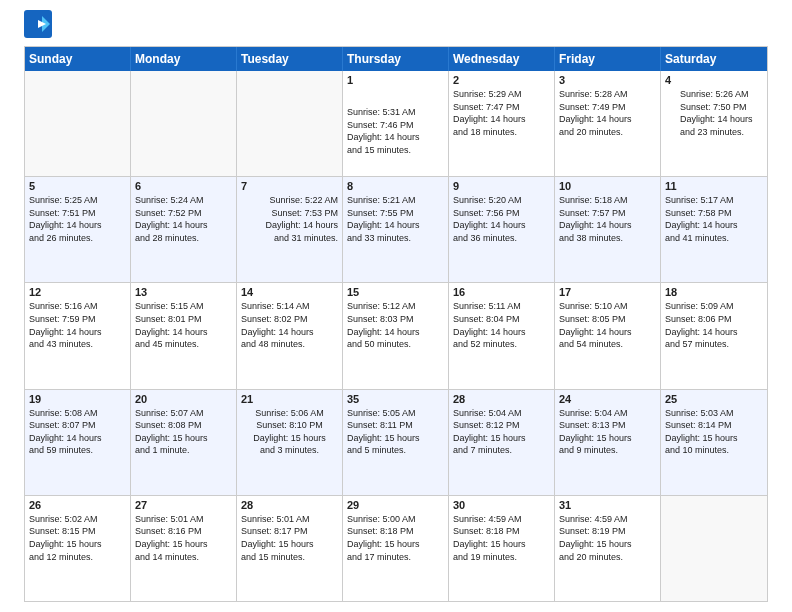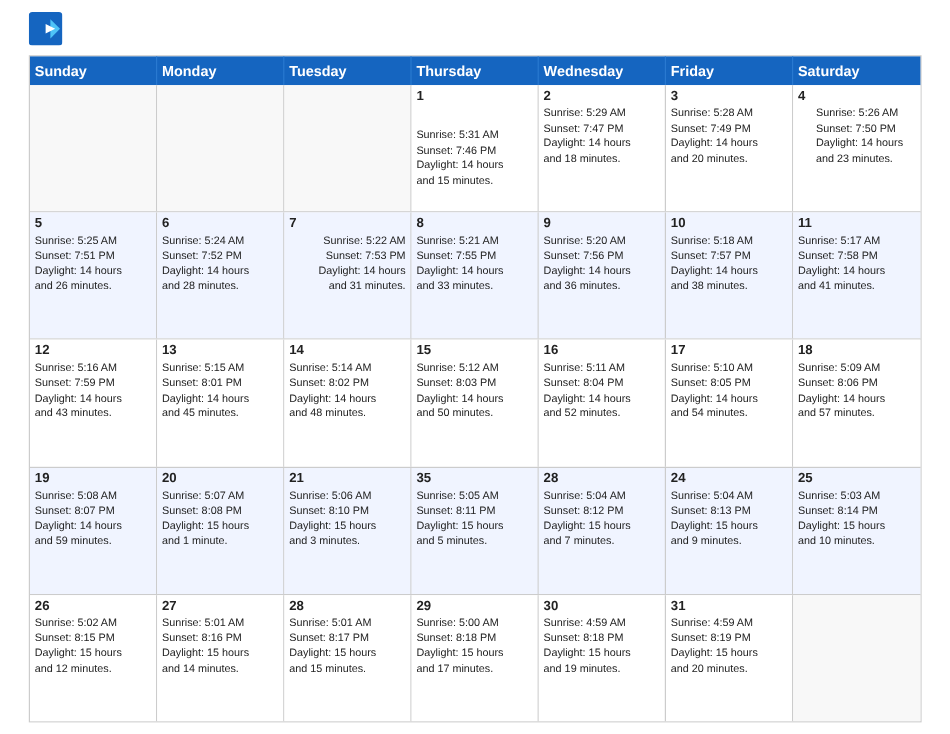--- a/index.html
+++ b/index.html
@@ -288,21 +288,21 @@
           </div>
           <div class="cal-cell alt-row">
             <span class="day-num">20</span>
             <div class="cell-text" style="white-space: pre-line;">Sunrise: 5:07 AM
 Sunset: 8:08 PM
 Daylight: 15 hours
 and 1 minute.</div>
           </div>
           <div class="cal-cell alt-row">
             <span class="day-num">21</span>
-            <div class="cell-text" style="white-space: pre-line;">Sunrise: 5:06 AM
+            <div class="cell-text" style="white-space: pre-line; text-align: center;">Sunrise: 5:06 AM
 Sunset: 8:10 PM
 Daylight: 15 hours
 and 3 minutes.</div>
           </div>
           <div class="cal-cell alt-row">
             <span class="day-num">35</span>
             <div class="cell-text" style="white-space: pre-line;">Sunrise: 5:05 AM
 Sunset: 8:11 PM
 Daylight: 15 hours
 and 5 minutes.</div>

